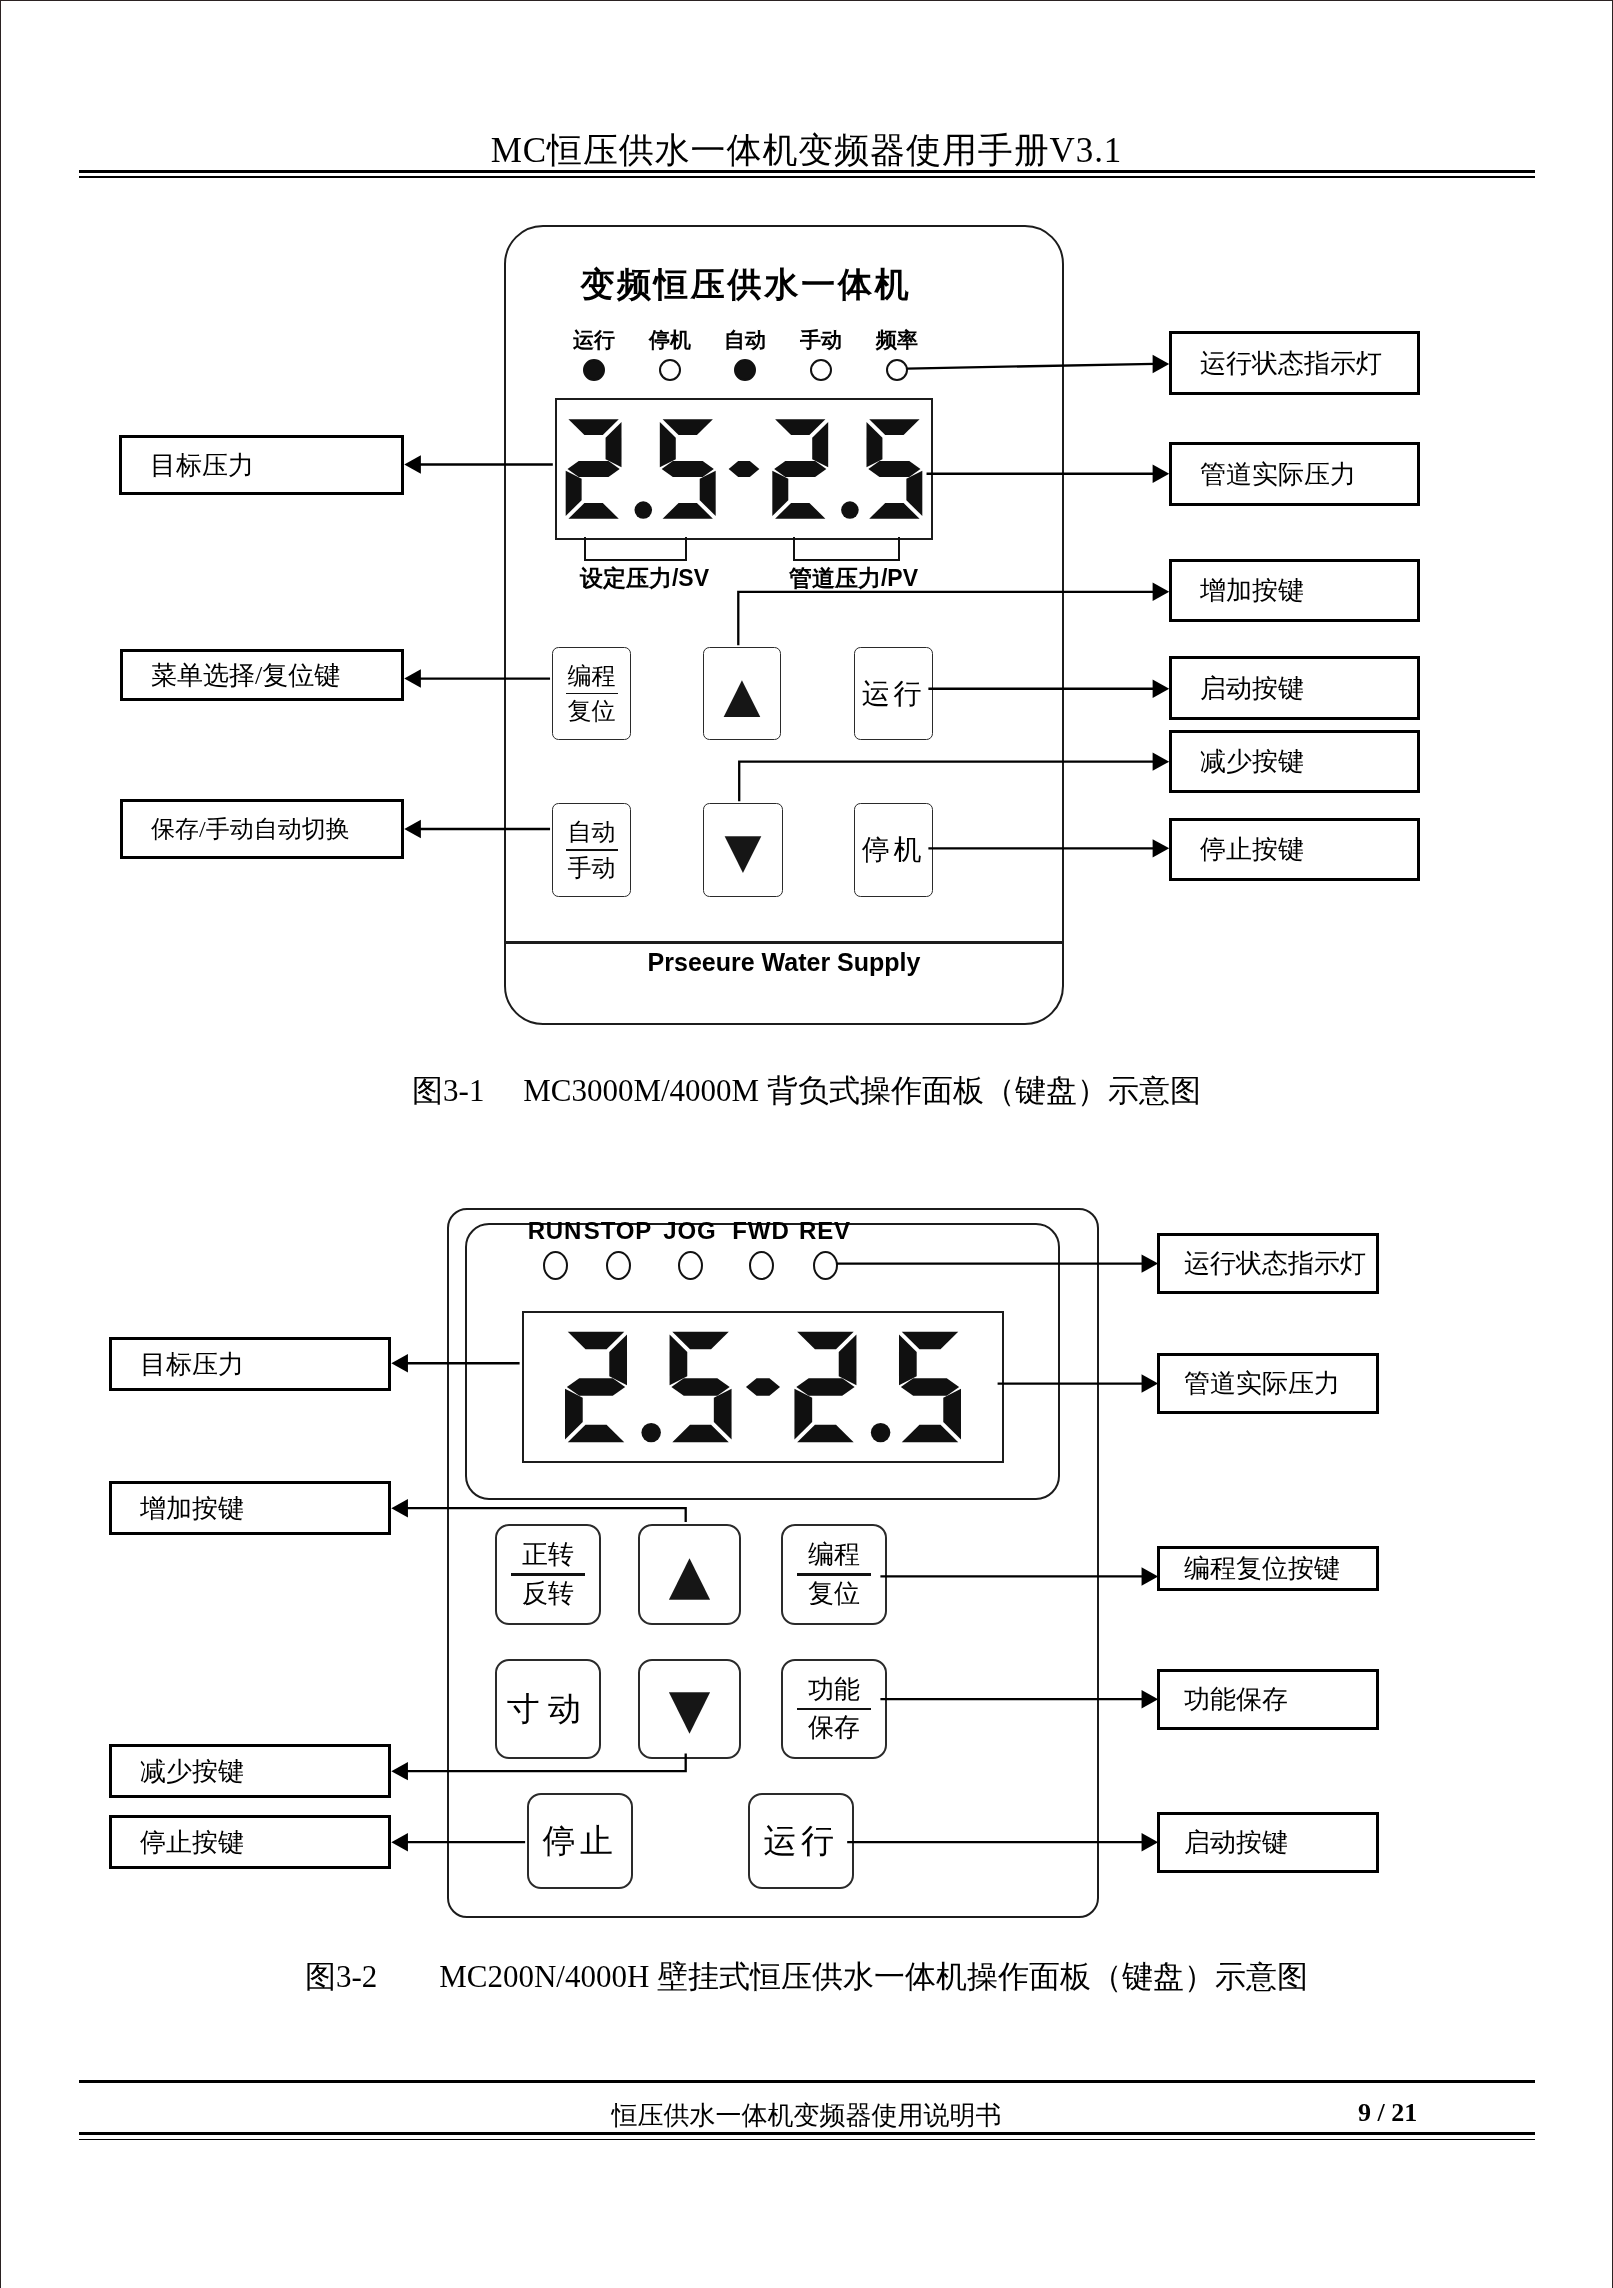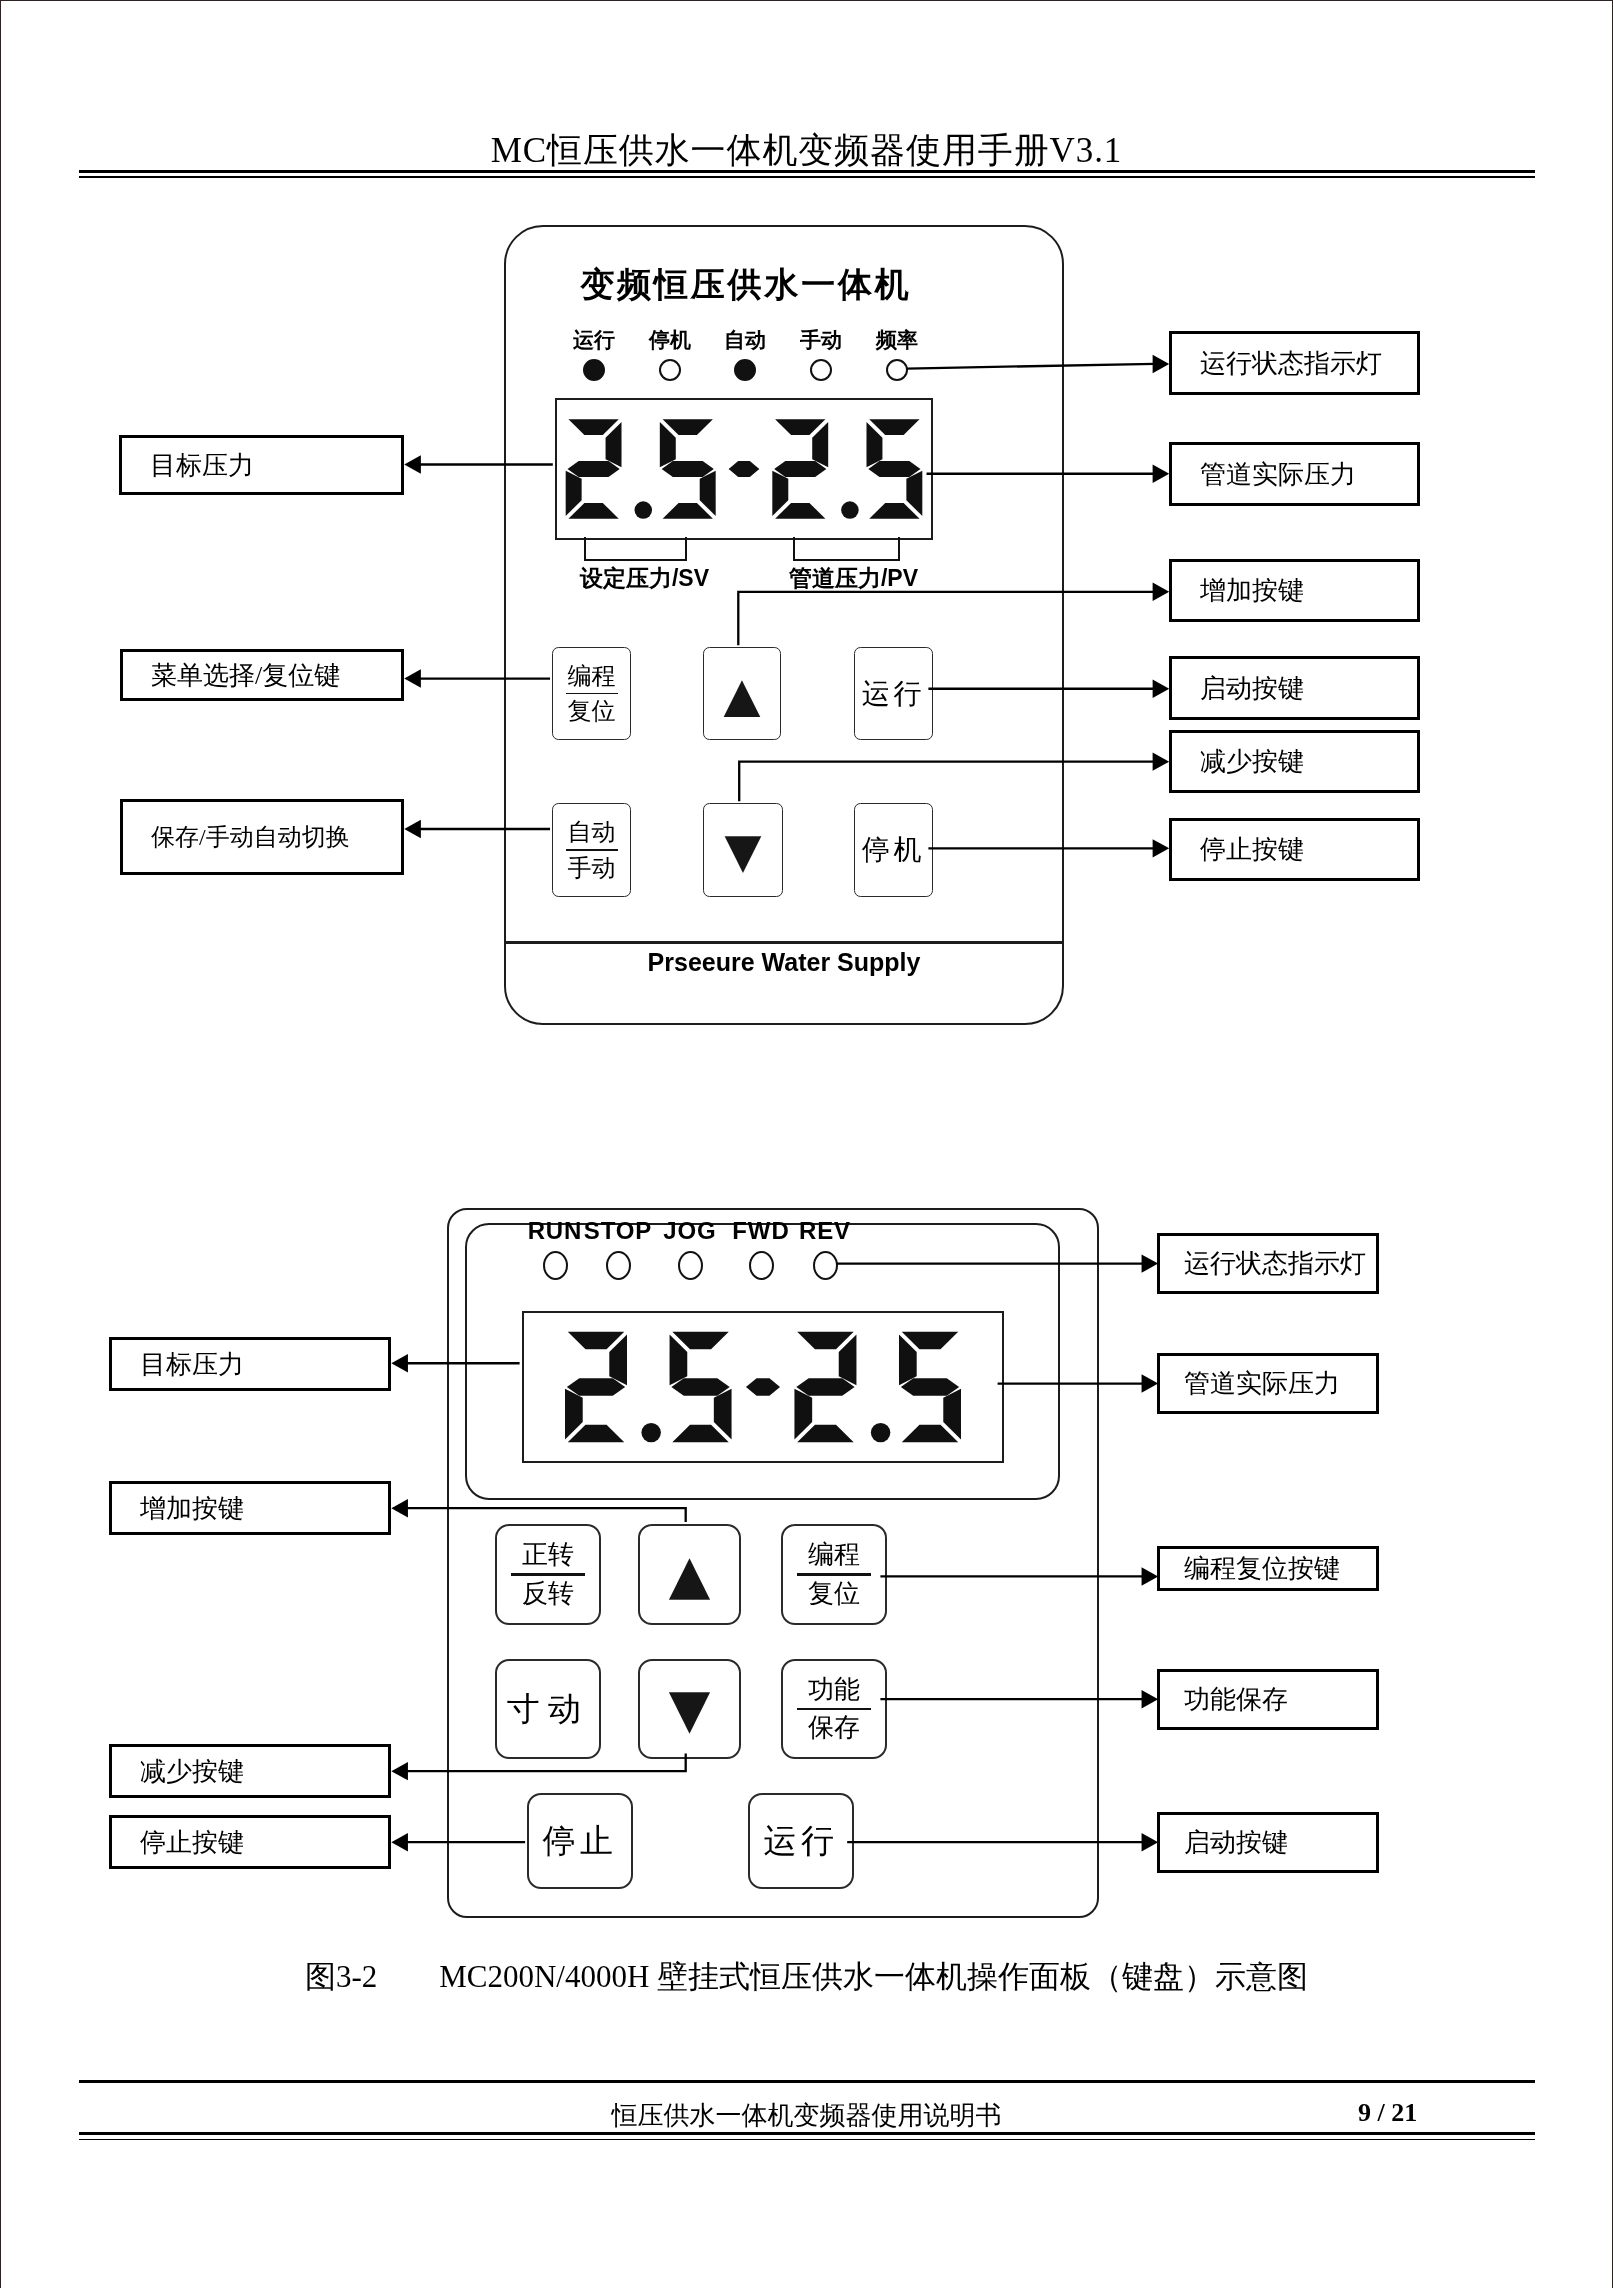--- a/index.html
+++ b/index.html
@@ -134,29 +134,30 @@
     <div class="btn single" style="left:348px;top:576px;width:77px;height:92px">停机</div>
 
     <div class="sep" style="top:714px"></div>
     <div class="brand sans">
       <div>Prseeure Water Supply</div>
     </div>
   </div>
 
   <div class="callout" style="left:118px;top:434px;width:285px;height:60px">目标压力</div>
   <div class="callout" style="left:119px;top:648px;width:284px;height:52px">菜单选择/复位键</div>
-  <div class="callout" style="left:119px;top:798px;width:284px;height:76px;font-size:24px">保存/手动自动切换</div>
+  <div class="callout" style="left:119px;top:798px;width:284px;height:60px;font-size:24px">保存/手动自动切换</div>
 
   <div class="callout" style="left:1168px;top:330px;width:251px;height:64px">运行状态指示灯</div>
   <div class="callout" style="left:1168px;top:441px;width:251px;height:64px">管道实际压力</div>
   <div class="callout" style="left:1168px;top:558px;width:251px;height:63px">增加按键</div>
   <div class="callout" style="left:1168px;top:655px;width:251px;height:64px">启动按键</div>
   <div class="callout" style="left:1168px;top:729px;width:251px;height:63px">减少按键</div>
   <div class="callout" style="left:1168px;top:817px;width:251px;height:63px">停止按键</div>
 
+  <div class="caption" style="top:1069px">图3-1　 MC3000M/4000M 背负式操作面板（键盘）示意图</div>
 
   <div class="panel panel2">
     <div class="panel2-inner"></div>
 
     <div class="ind f2ind sans" style="left:67px;top:7.4px">
       <div class="lbl">RUN</div>
       <div class="dot"></div>
     </div>
     <div class="ind f2ind sans" style="left:130px;top:7.4px">
       <div class="lbl">STOP</div>

